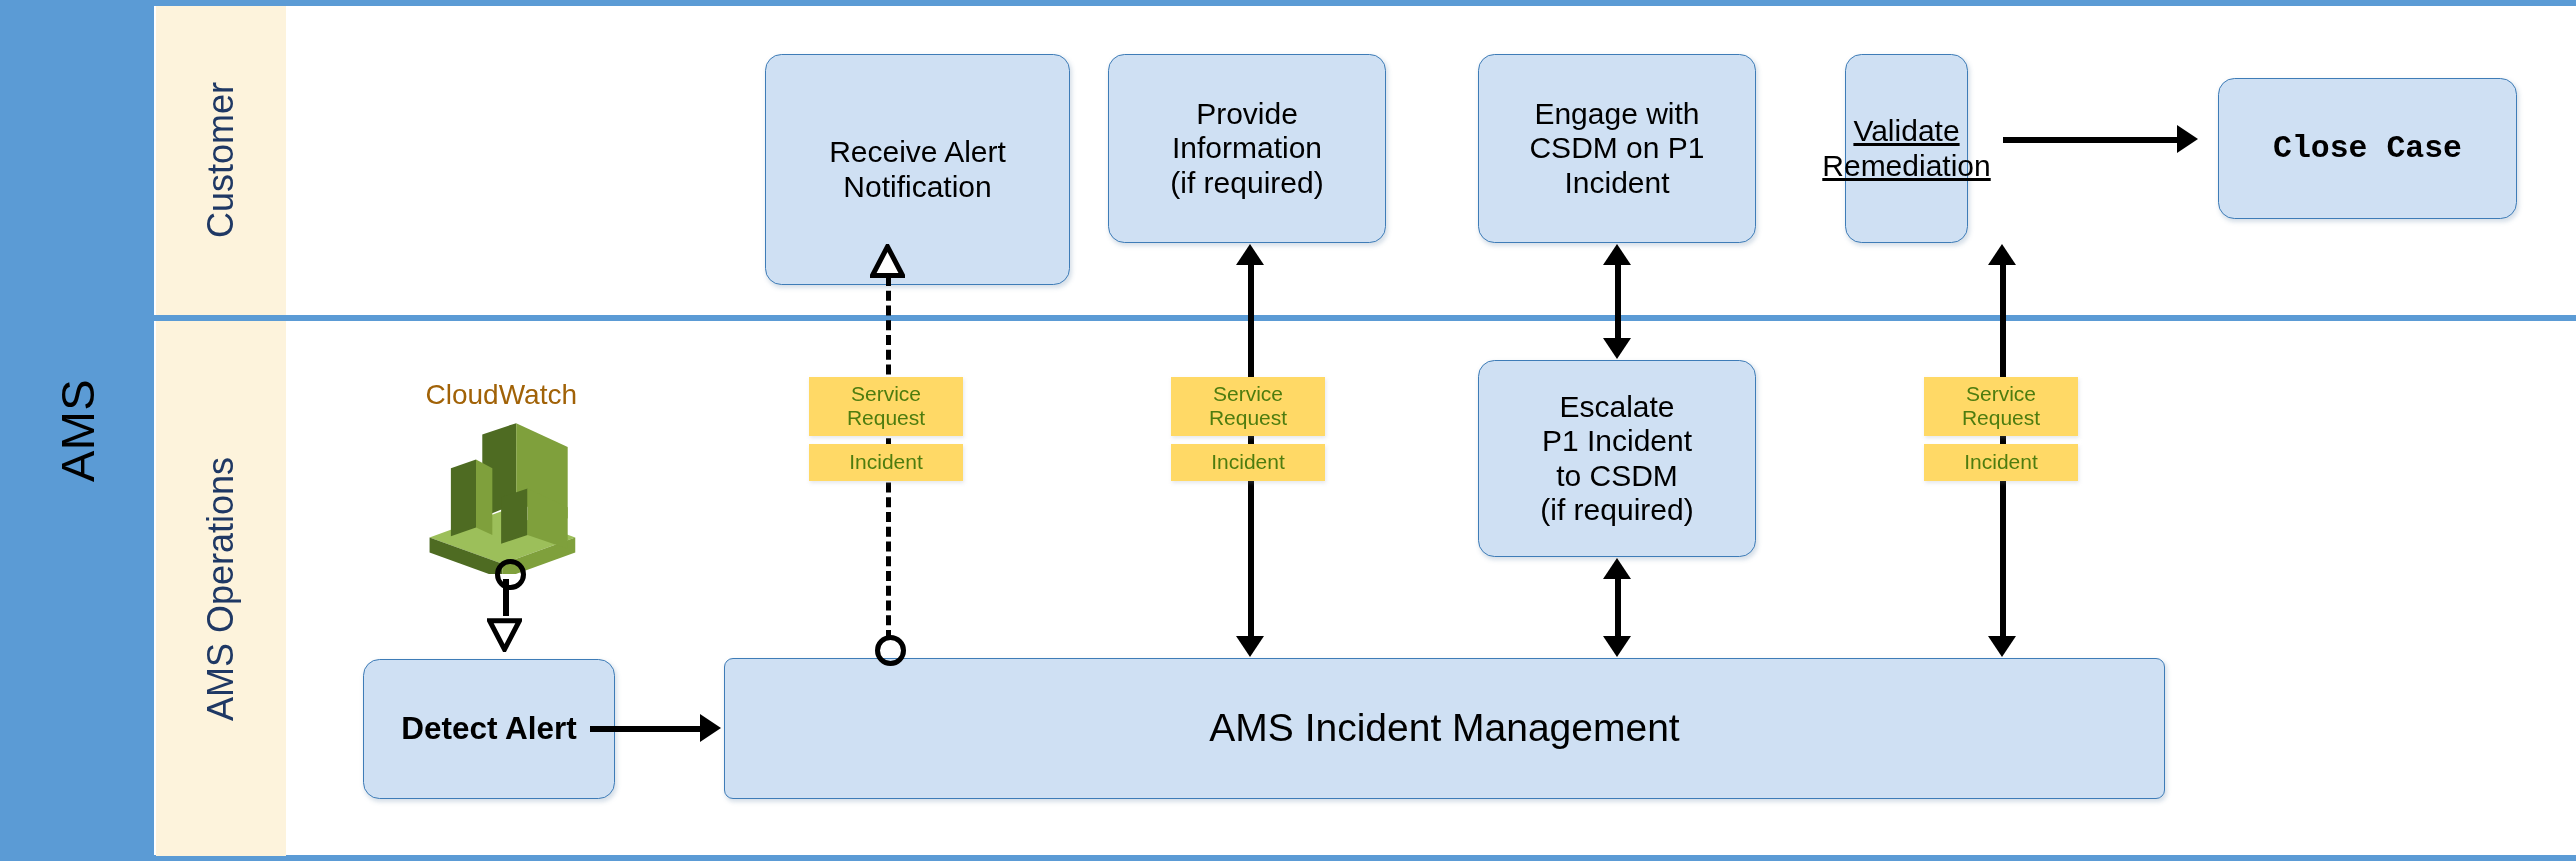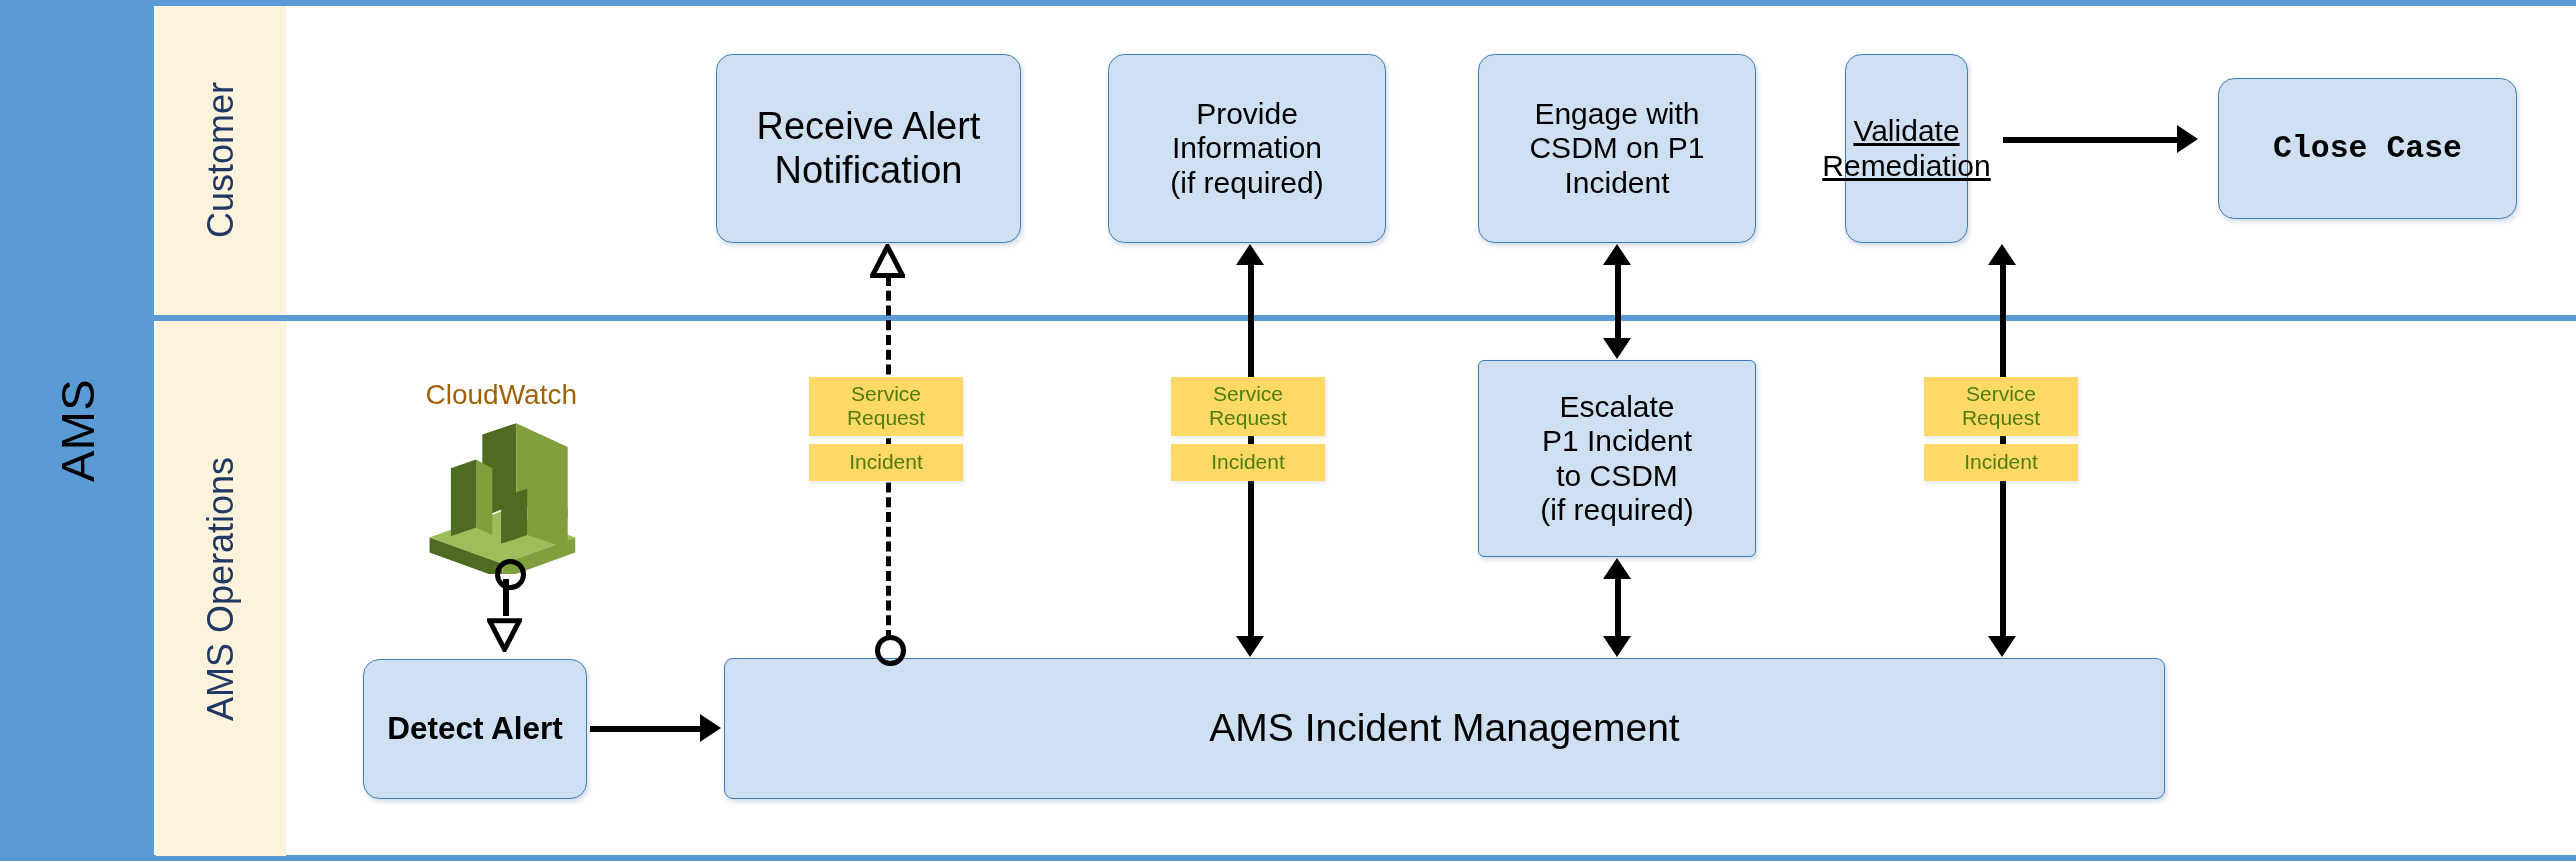--- a/index.html
+++ b/index.html
@@ -118,21 +118,21 @@
     <span>AMS</span>
   </div>
 
   <div class="lane-head" id="lane-head-customer">
     <span>Customer</span>
   </div>
   <div class="lane-head" id="lane-head-ops">
     <span>AMS Operations</span>
   </div>
 
-  <div class="pbox" style="left:716px;top:54px;width:305px;height:189px;font-size:38px;">
+  <div class="pbox" style="left:765px;top:54px;width:305px;height:231px;font-size:30px;">
     <span style="white-space:pre-line;">Receive Alert
 Notification</span>
   </div>
 
   <div class="pbox" style="left:1108px;top:54px;width:278px;height:189px;font-size:30px;">
     <span style="white-space:pre-line;">Provide
 Information
 (if required)</span>
   </div>
 
@@ -144,28 +144,28 @@
 
   <div class="pbox" style="left:1845px;top:54px;width:123px;height:189px;font-size:30px;text-decoration:underline;">
     <span style="white-space:pre-line;">Validate
 Remediation</span>
   </div>
 
   <div class="pbox bold" style="left:2218px;top:78px;width:299px;height:141px;font-size:31.5px;">
     <span style="white-space:pre-line;font-family:Liberation Mono, monospace;">Close Case</span>
   </div>
 
-  <div class="pbox" style="left:1478px;top:360px;width:278px;height:197px;font-size:30px;border-radius:6px;">
+  <div class="pbox" style="left:1478px;top:360px;width:278px;height:197px;font-size:30px;">
     <span style="white-space:pre-line;">Escalate
 P1 Incident
 to CSDM
 (if required)</span>
   </div>
 
-  <div class="pbox bold" style="left:363px;top:659px;width:224px;height:140px;font-size:31.5px;">
+  <div class="pbox bold" style="left:363px;top:659px;width:252px;height:140px;font-size:31.5px;">
     <span>Detect Alert</span>
   </div>
 
   <div class="pbox big" style="left:724px;top:658px;width:1441px;height:141px;font-size:39px;">
     <span>AMS Incident Management</span>
   </div>
 
   <div id="cloudwatch-label" style="left:375px;top:379px;width:202px;">
     <span>CloudWatch</span>
   </div>

